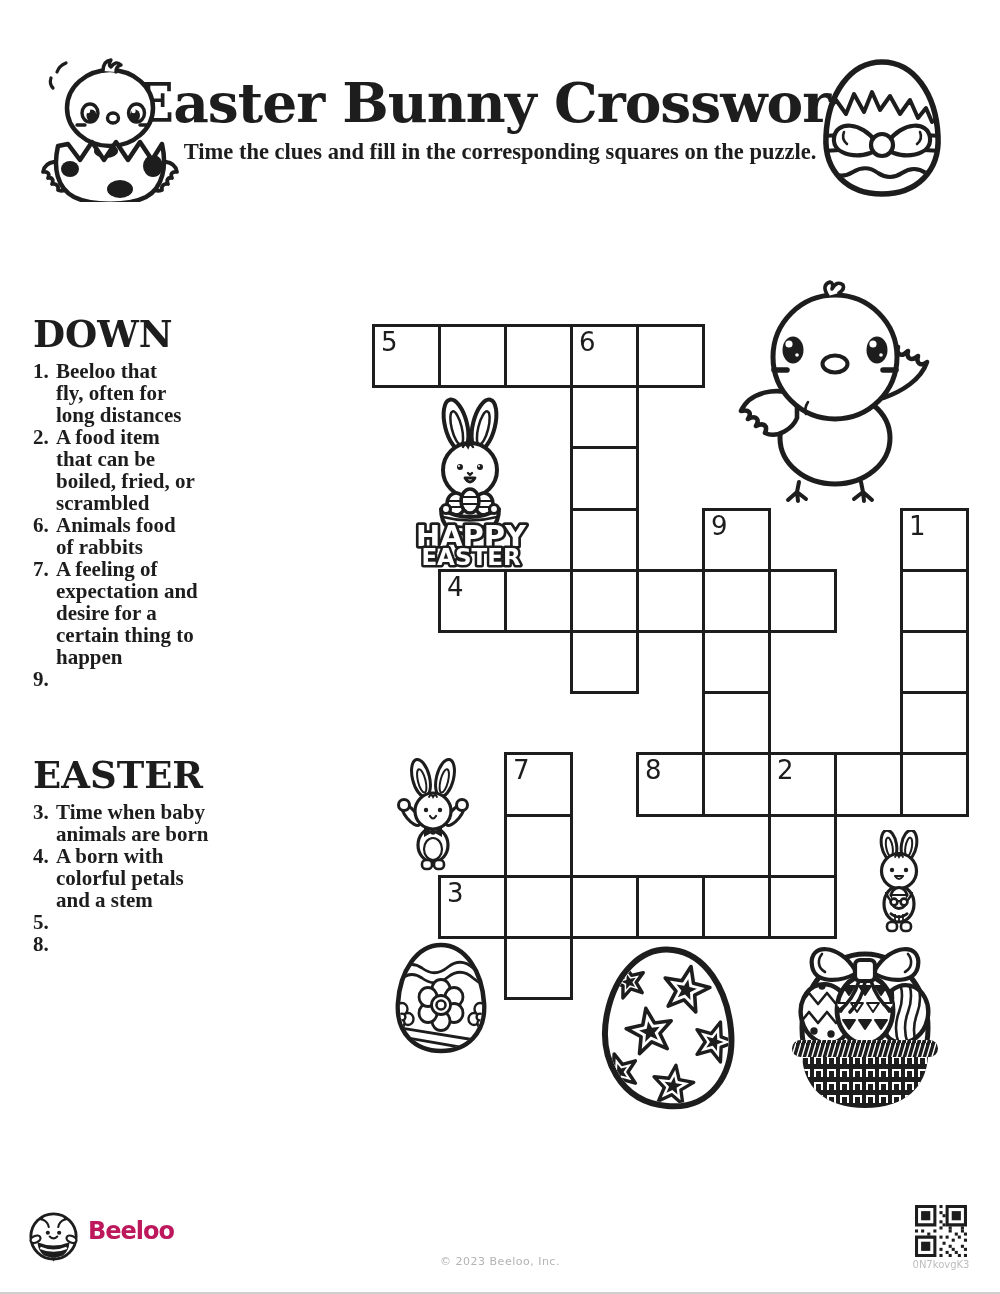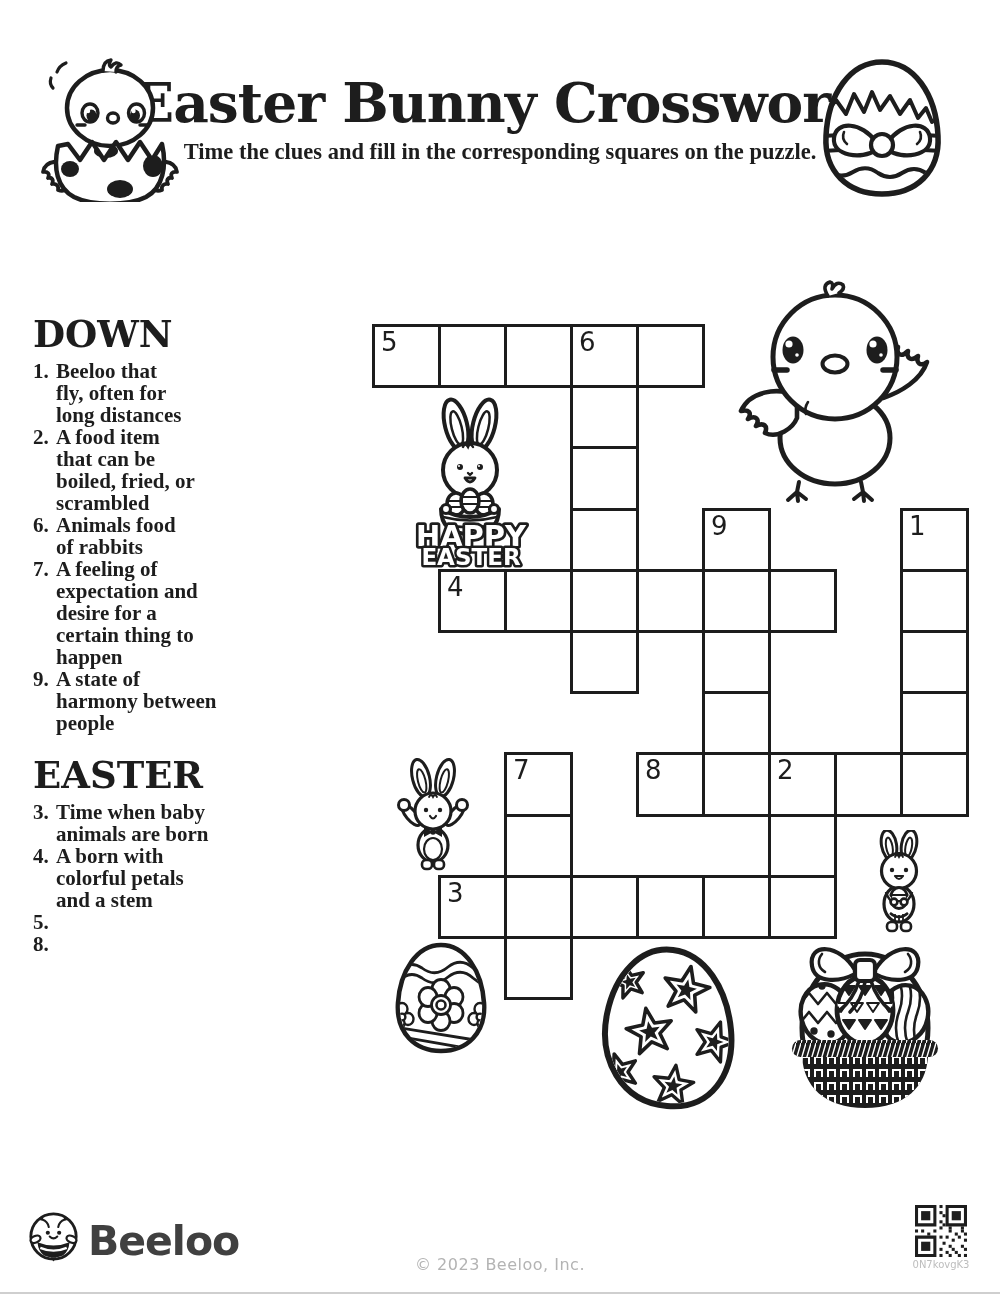--- a/index.html
+++ b/index.html
@@ -26,23 +26,23 @@
   .clue-text{white-space:pre-line;}
 
   
   .cell{position:absolute;width:69px;height:64.2px;border:3px solid #1d1d1d;
         box-sizing:border-box;background:#fff;}
   .cell-num{position:absolute;top:0px;left:6px;font-family:"DejaVu Sans", sans-serif;
             font-weight:400;font-size:26px;color:#1d1d1d;line-height:30px;}
 
   
   #brand{position:absolute;left:88px;top:1217px;font-family:"DejaVu Sans", sans-serif;
-         font-weight:bold;font-size:41px;letter-spacing:-1px;color:#404040;}
+         font-weight:bold;font-size:24px;letter-spacing:-1px;color:#be185d;}
   #copyright{position:absolute;left:0;right:0;top:1255px;text-align:center;
-             font-family:"DejaVu Sans", sans-serif;font-size:16px;color:#b3b3b3;
+             font-family:"DejaVu Sans", sans-serif;font-size:11px;color:#b3b3b3;
              letter-spacing:0.5px;}
   #qr-label{position:absolute;left:903px;top:1259px;width:76px;text-align:center;
             font-family:"DejaVu Sans", sans-serif;font-size:10px;color:#bdbdbd;}
   #bottom-rule{position:absolute;left:0;bottom:0;width:100%;height:2px;background:#cfcfcf;}
 </style>
 </head>
 <body>
 
 <div id="page">
 
@@ -134,23 +134,20 @@
     <div class="clue">
       <span class="clue-num">7.</span>
       <div class="clue-text">A feeling of
 expectation and
 desire for a
 certain thing to
 happen</div>
     </div>
     <div class="clue">
       <span class="clue-num">9.</span>
-      <div class="clue-text">A state of
-harmony between
-people</div>
     </div>
   </div>
 
   <div class="clue-section" style="top:757px">
     <div class="clue-heading">EASTER</div>
     <div class="clue">
       <span class="clue-num">3.</span>
       <div class="clue-text">Time when baby
 animals are born</div>
     </div>

